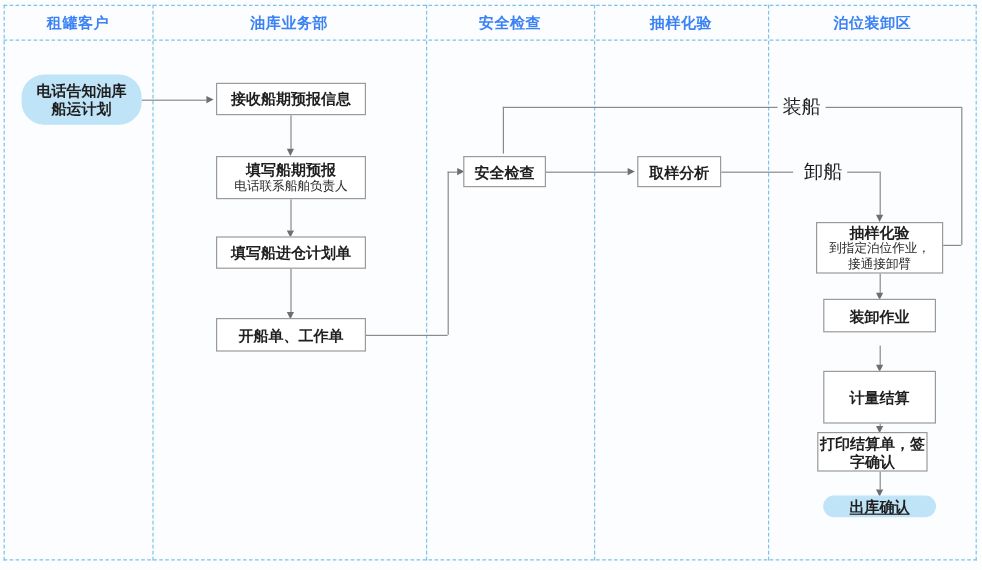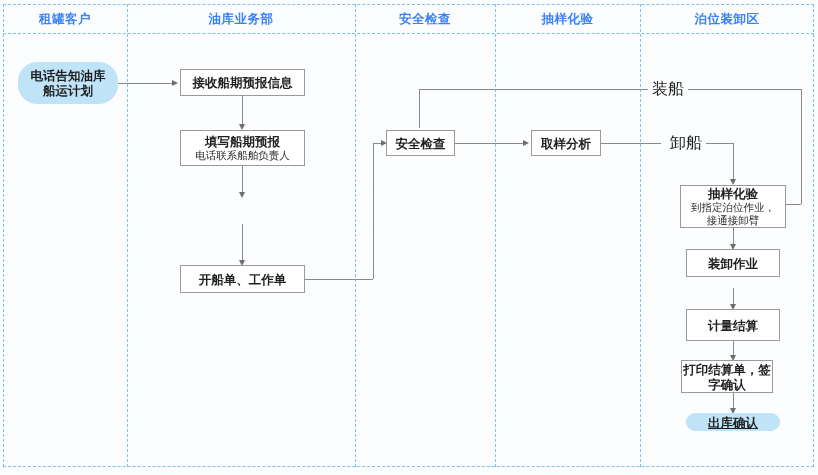--- a/index.html
+++ b/index.html
@@ -199,20 +199,23 @@
 
   <div class="node" style="left:180px; top:69px; width:125px; height:27px;">
     <div class="t1">接收船期预报信息</div>
   </div>
 
   <div class="node" style="left:180px; top:130px; width:125px; height:36px;">
     <div class="t1">填写船期预报</div>
     <div class="t2">电话联系船舶负责人</div>
   </div>
 
+  <div class="node" style="left:180px; top:197px; width:125px; height:27px;">
+    <div class="t1">填写船进仓计划单</div>
+  </div>
 
   <div class="node" style="left:180px; top:265px; width:125px; height:28px;">
     <div class="t1">开船单、工作单</div>
   </div>
 
   <div class="node" style="left:386px; top:130px; width:69px; height:26px;">
     <div class="t1">安全检查</div>
   </div>
 
   <div class="node" style="left:531px; top:130px; width:70px; height:26px;">
@@ -222,21 +225,21 @@
   <div class="node" style="left:680px; top:185px; width:106px; height:43px;">
     <div class="t1">抽样化验</div>
     <div class="t2">到指定泊位作业，</div>
     <div class="t2">接通接卸臂</div>
   </div>
 
   <div class="node" style="left:686px; top:249px; width:94px; height:28px;">
     <div class="t1">装卸作业</div>
   </div>
 
-  <div class="node" style="left:686px; top:309px; width:94px; height:32px;">
+  <div class="node" style="left:686px; top:309px; width:94px; height:44px;">
     <div class="t1">计量结算</div>
   </div>
 
   <div class="node" style="left:681px; top:360px; width:92px; height:33px;">
     <div class="t1">打印结算单，签</div>
     <div class="t1">字确认</div>
   </div>
 
   <div class="node terminal" style="left:686px; top:413px; width:94px; height:18px;text-decoration:underline;">
     <div class="t1">出库确认</div>

